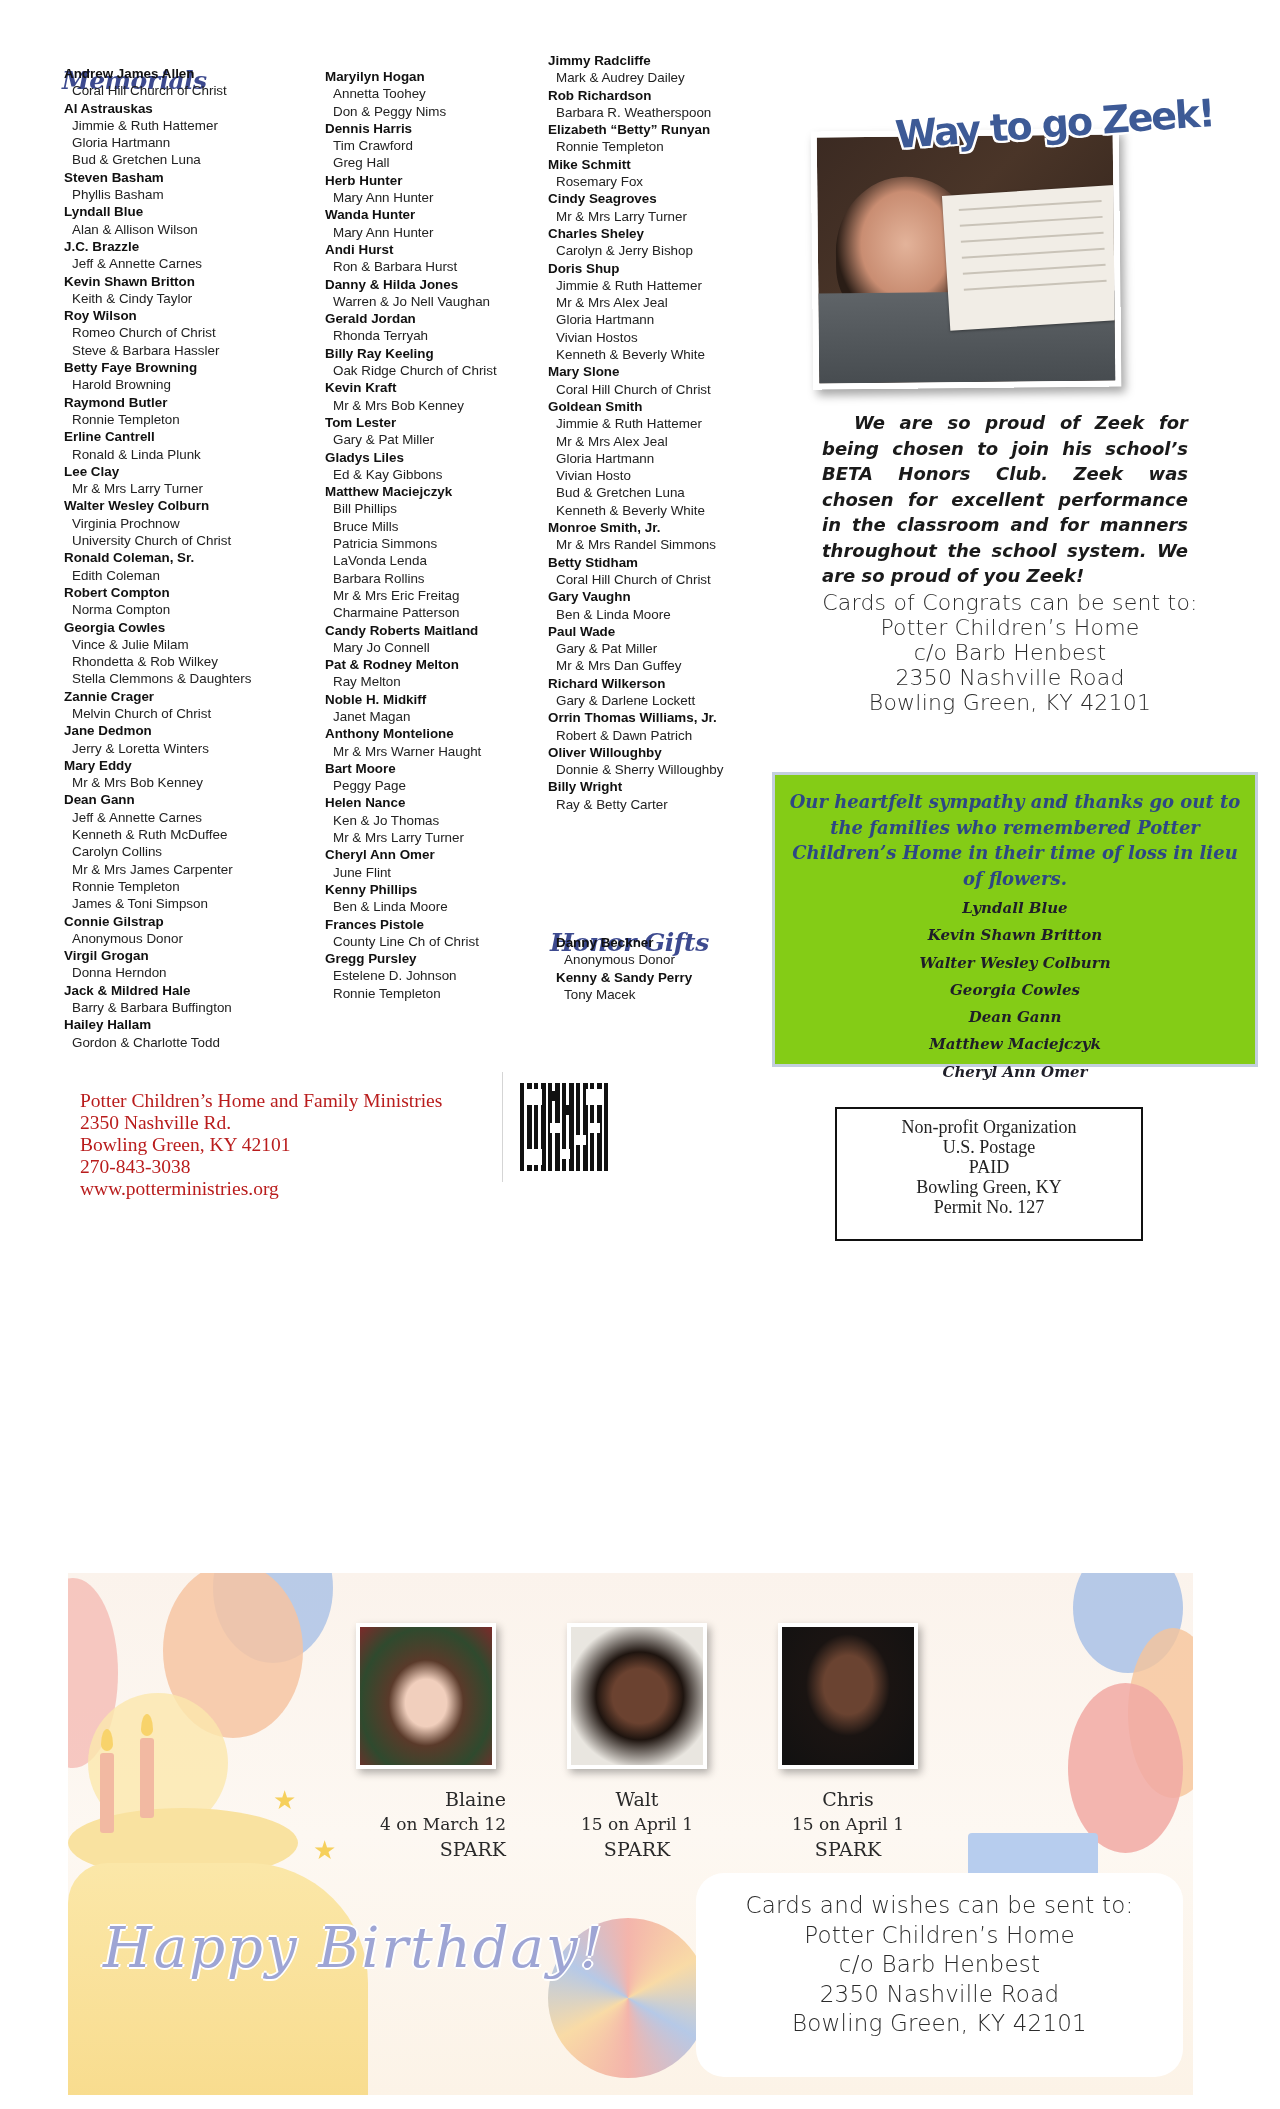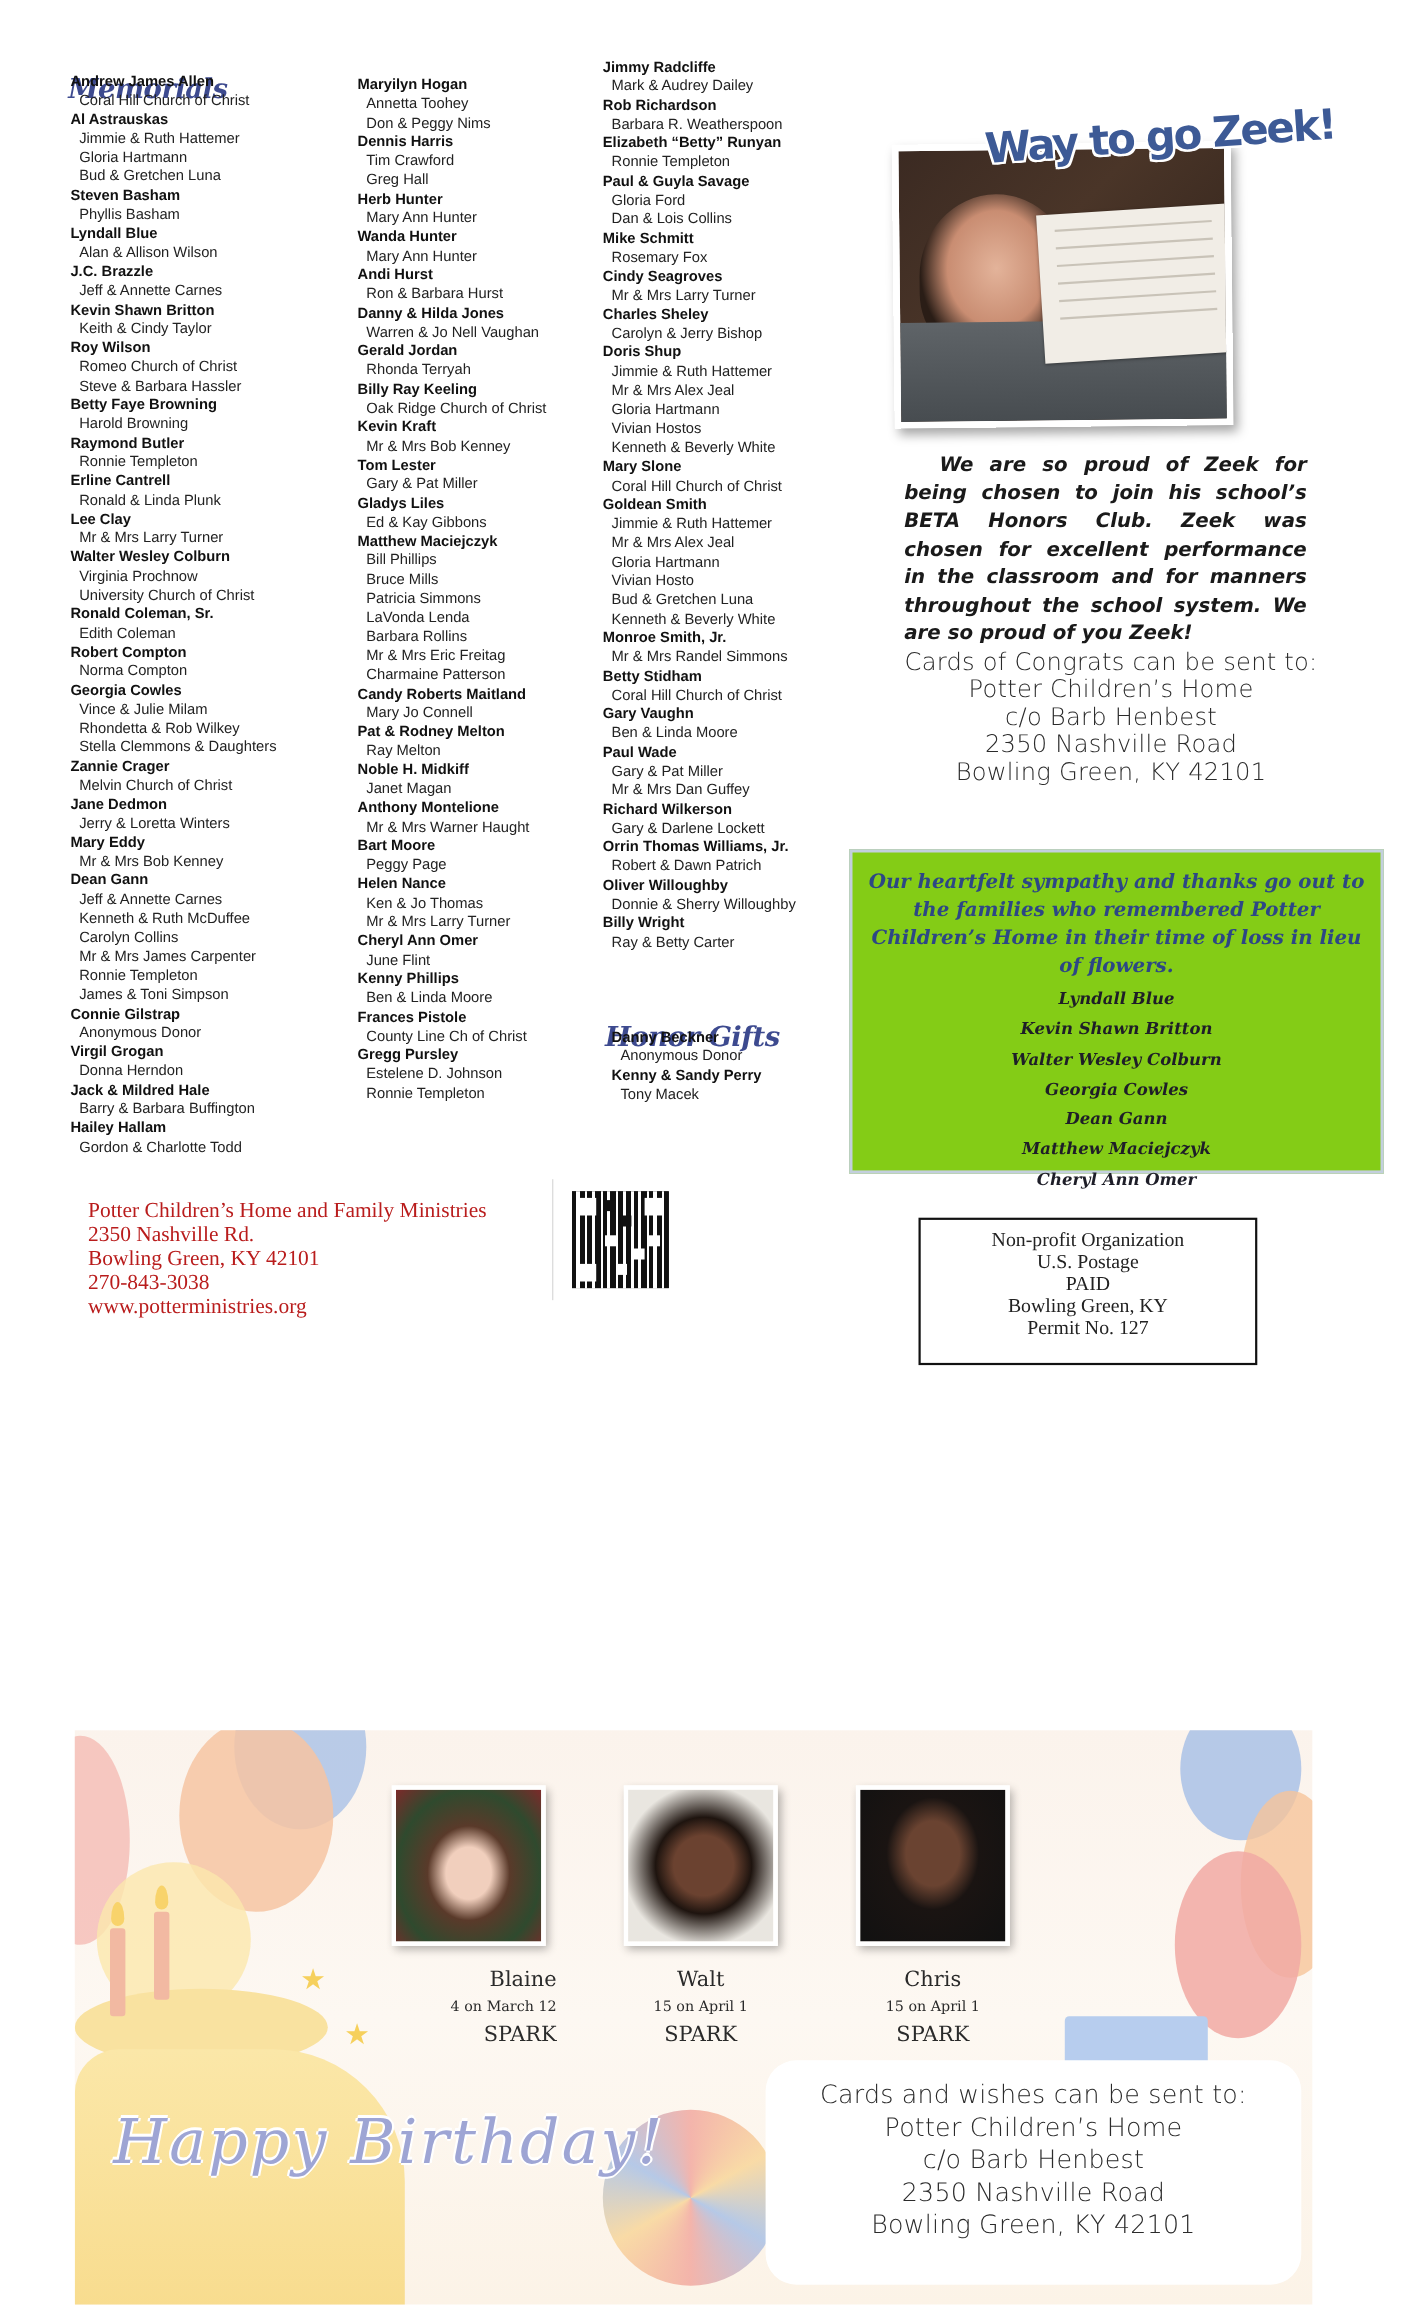--- a/index.html
+++ b/index.html
@@ -141,21 +141,21 @@
   .kid {
     position: absolute; top: 50px; width: 160px; text-align: center;
   }
   .kid-photo {
     width: 140px; height: 146px; margin: 0 auto 18px auto;
     border: 4px solid #fff; box-shadow: 3px 4px 8px rgba(0,0,0,0.3);
   }
   .kid-name, .kid-info, .kid-group {
     font-family: "DejaVu Serif", serif; font-size: 19px; line-height: 25px; color: #2a2a2a;
   }
-  .kid-info { font-size: 13px; }
+  .kid-info { font-size: 17px; }
   .happy {
     position: absolute; left: 35px; top: 342px;
     font-family: "DejaVu Serif", serif; font-style: italic;
     font-size: 56px; color: #9ea5d4; letter-spacing: 2px;
     text-shadow: 2px 0 #fff, -2px 0 #fff, 0 2px #fff, 0 -2px #fff;
     white-space: nowrap;
   }
   .wishes {
     position: absolute; left: 628px; top: 300px; width: 487px; height: 204px;
     background: #ffffff; border-radius: 28px;
@@ -377,25 +377,20 @@
       <div class="honoree">Jimmy Radcliffe</div>
       <div class="donor">Mark &amp; Audrey Dailey</div>
     </div>
     <div class="entry">
       <div class="honoree">Rob Richardson</div>
       <div class="donor">Barbara R. Weatherspoon</div>
     </div>
     <div class="entry">
       <div class="honoree">Elizabeth “Betty” Runyan</div>
       <div class="donor">Ronnie Templeton</div>
-    </div>
-    <div class="entry">
-      <div class="honoree">Paul &amp; Guyla Savage</div>
-      <div class="donor">Gloria Ford</div>
-      <div class="donor">Dan &amp; Lois Collins</div>
     </div>
     <div class="entry">
       <div class="honoree">Mike Schmitt</div>
       <div class="donor">Rosemary Fox</div>
     </div>
     <div class="entry">
       <div class="honoree">Cindy Seagroves</div>
       <div class="donor">Mr &amp; Mrs Larry Turner</div>
     </div>
     <div class="entry">

